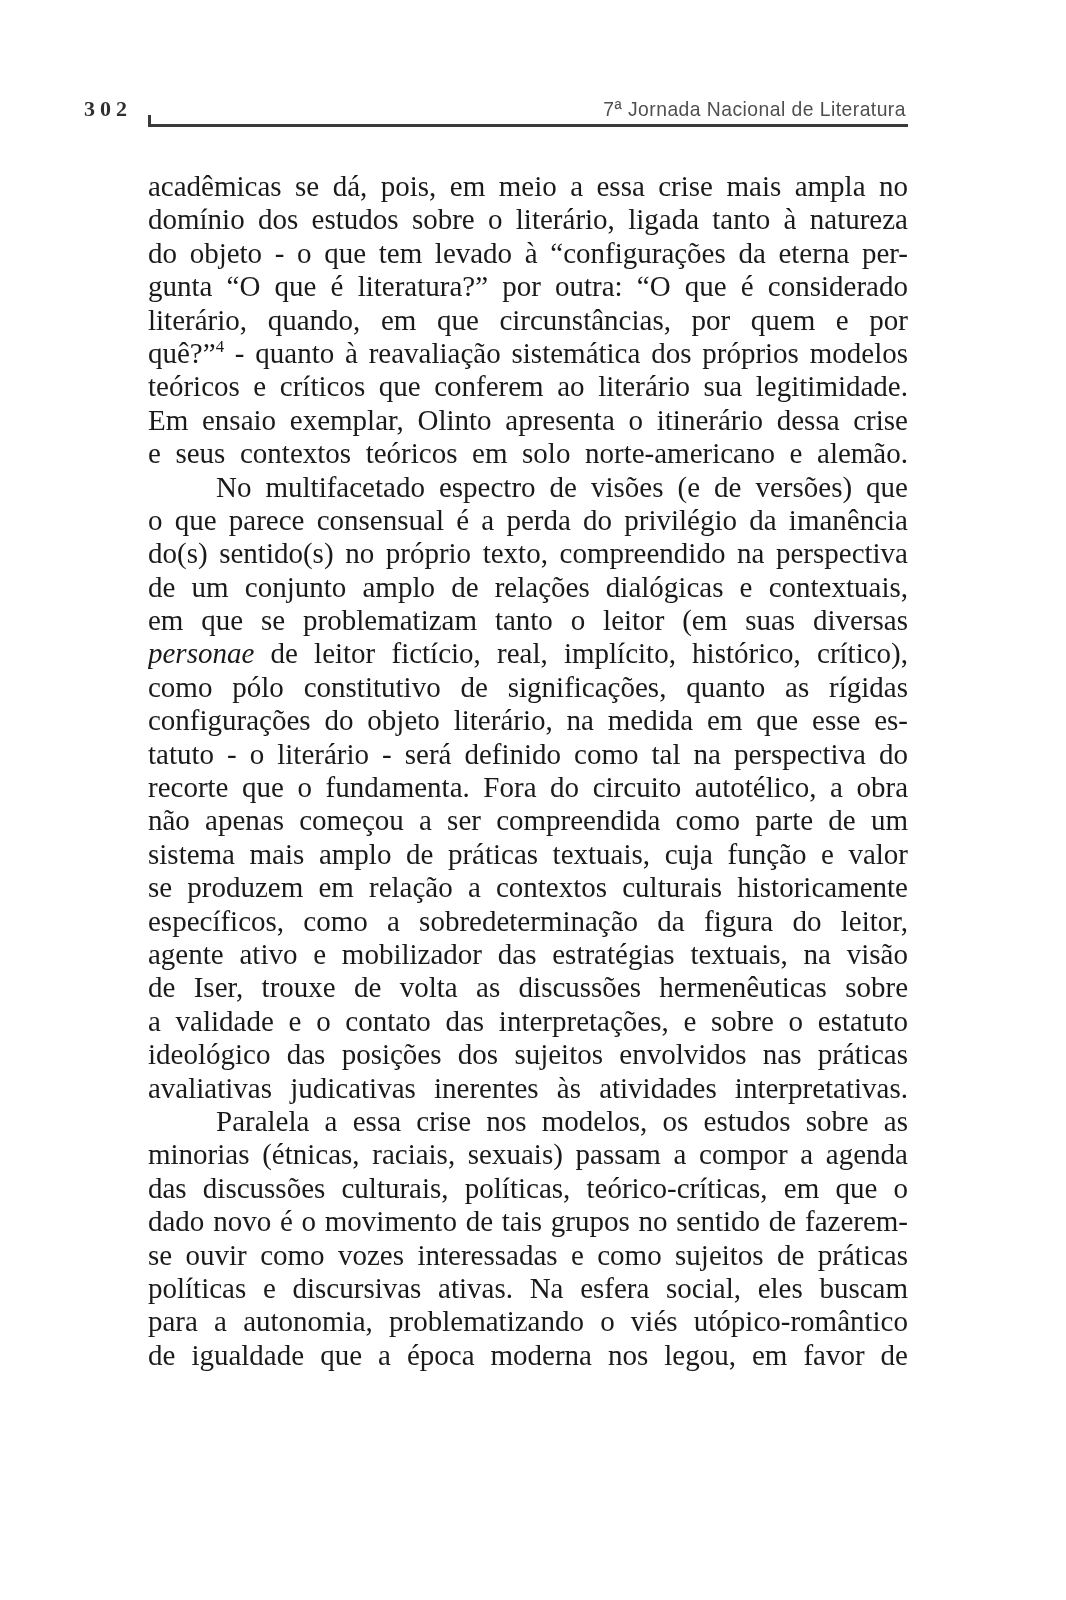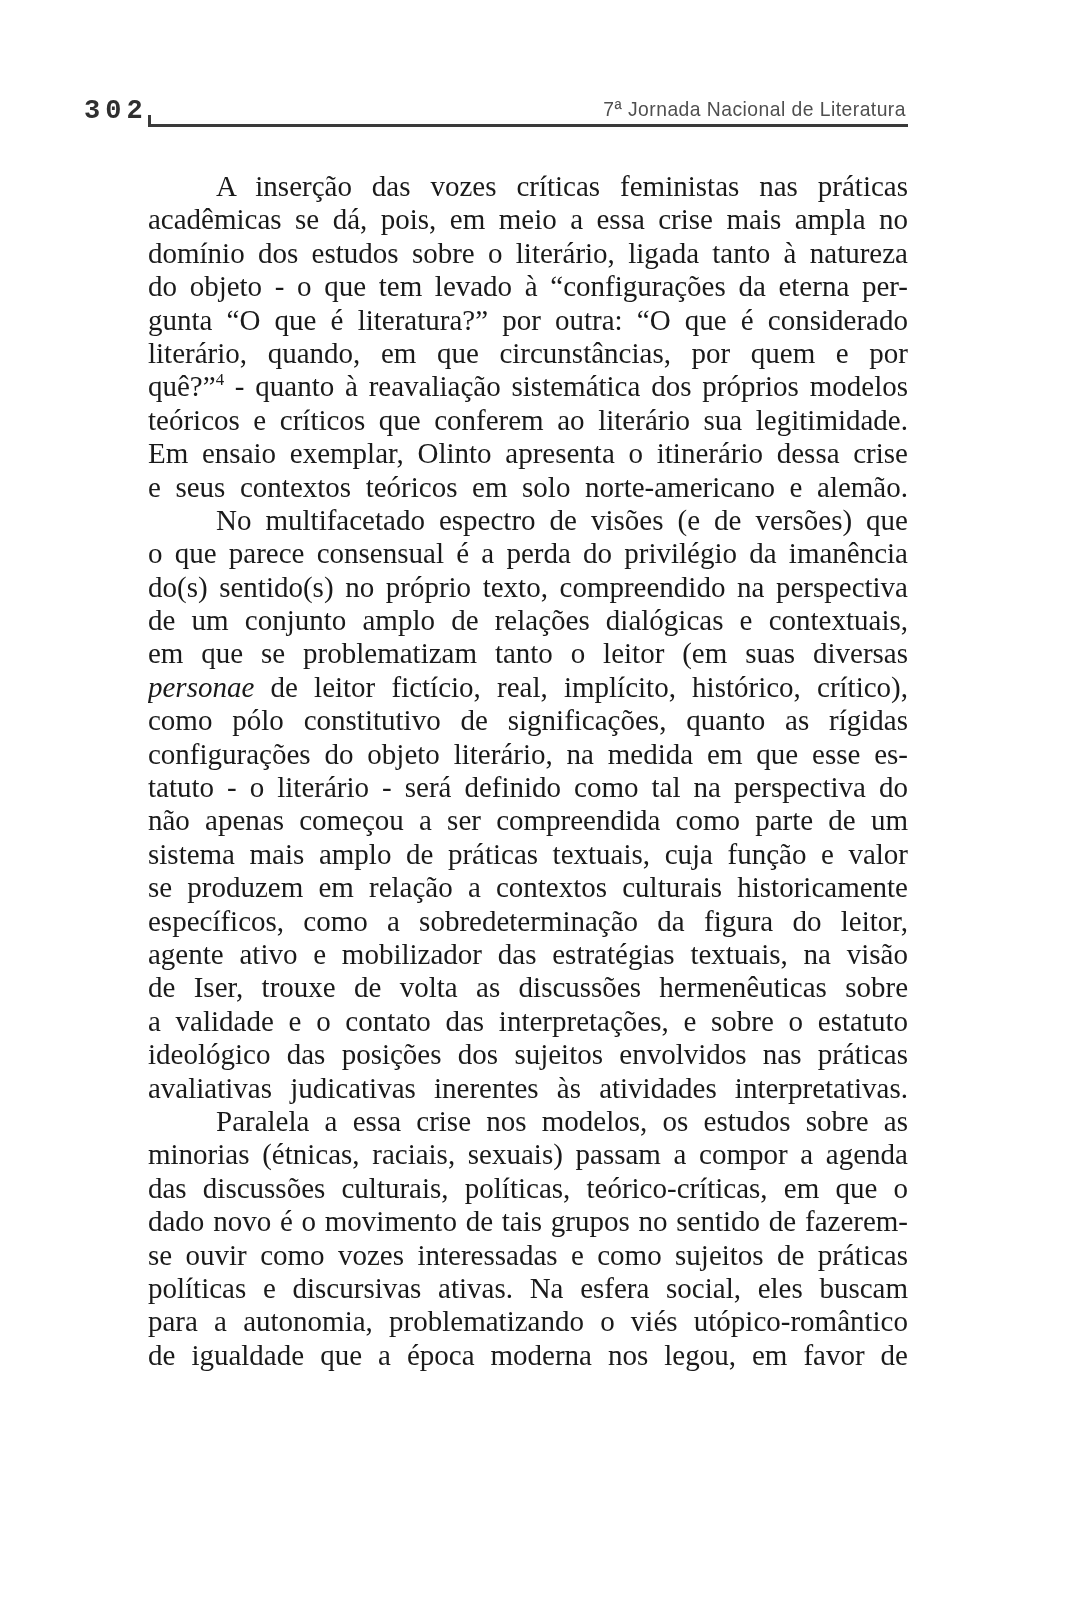--- a/index.html
+++ b/index.html
@@ -16,22 +16,22 @@
     background: #ffffff;
     color: #1a1a1a;
     font-family: "Liberation Serif", serif;
     overflow: hidden;
   }
   
   .page-number {
     position: absolute;
     left: 84px;
     top: 96px;
-    font-family: Liberation Mono, monospace;
-    font-size: 27px;
+    font-family: Liberation Serif, serif;
+    font-size: 22px;
     font-weight: bold;
     letter-spacing: 5px;
     color: #2f2f2f;
   }
   .header-title {
     position: absolute;
     right: 160px;
     top: 97px;
     font-family: "Liberation Sans", sans-serif;
     font-size: 21px;
@@ -86,41 +86,41 @@
 </head>
 <body>
 
 <div class="page">
   <div class="page-number">302</div>
   <div class="header-title">7ª Jornada Nacional de Literatura</div>
   <div class="header-rule"></div>
 
   <div class="text-block">
       <div class="paragraph">
-        <div class="line indent">A inserção das vozes críticas feministas nas práticas</div>
         <div class="line">acadêmicas se dá, pois, em meio a essa crise mais ampla no</div>
         <div class="line">domínio dos estudos sobre o literário, ligada tanto à natureza</div>
         <div class="line">do objeto - o que tem levado à “configurações da eterna per-</div>
         <div class="line">gunta “O que é literatura?” por outra: “O que é considerado</div>
         <div class="line">literário, quando, em que circunstâncias, por quem e por</div>
         <div class="line">quê?”<sup>4</sup> - quanto à reavaliação sistemática dos próprios modelos</div>
         <div class="line">teóricos e críticos que conferem ao literário sua legitimidade.</div>
         <div class="line">Em ensaio exemplar, Olinto apresenta o itinerário dessa crise</div>
         <div class="line">e seus contextos teóricos em solo norte-americano e alemão.</div>
       </div>
       <div class="paragraph">
         <div class="line indent">No multifacetado espectro de visões (e de versões) que</div>
         <div class="line">o que parece consensual é a perda do privilégio da imanência</div>
         <div class="line">do(s) sentido(s) no próprio texto, compreendido na perspectiva</div>
         <div class="line">de um conjunto amplo de relações dialógicas e contextuais,</div>
         <div class="line">em que se problematizam tanto o leitor (em suas diversas</div>
         <div class="line"><i>personae</i> de leitor fictício, real, implícito, histórico, crítico),</div>
         <div class="line">como pólo constitutivo de significações, quanto as rígidas</div>
         <div class="line">configurações do objeto literário, na medida em que esse es-</div>
         <div class="line">tatuto - o literário - será definido como tal na perspectiva do</div>
+        <div class="line">recorte que o fundamenta. Fora do circuito autotélico, a obra</div>
         <div class="line">não apenas começou a ser compreendida como parte de um</div>
         <div class="line">sistema mais amplo de práticas textuais, cuja função e valor</div>
         <div class="line">se produzem em relação a contextos culturais historicamente</div>
         <div class="line">específicos, como a sobredeterminação da figura do leitor,</div>
         <div class="line">agente ativo e mobilizador das estratégias textuais, na visão</div>
         <div class="line">de Iser, trouxe de volta as discussões hermenêuticas sobre</div>
         <div class="line">a validade e o contato das interpretações, e sobre o estatuto</div>
         <div class="line">ideológico das posições dos sujeitos envolvidos nas práticas</div>
         <div class="line">avaliativas judicativas inerentes às atividades interpretativas.</div>
       </div>

